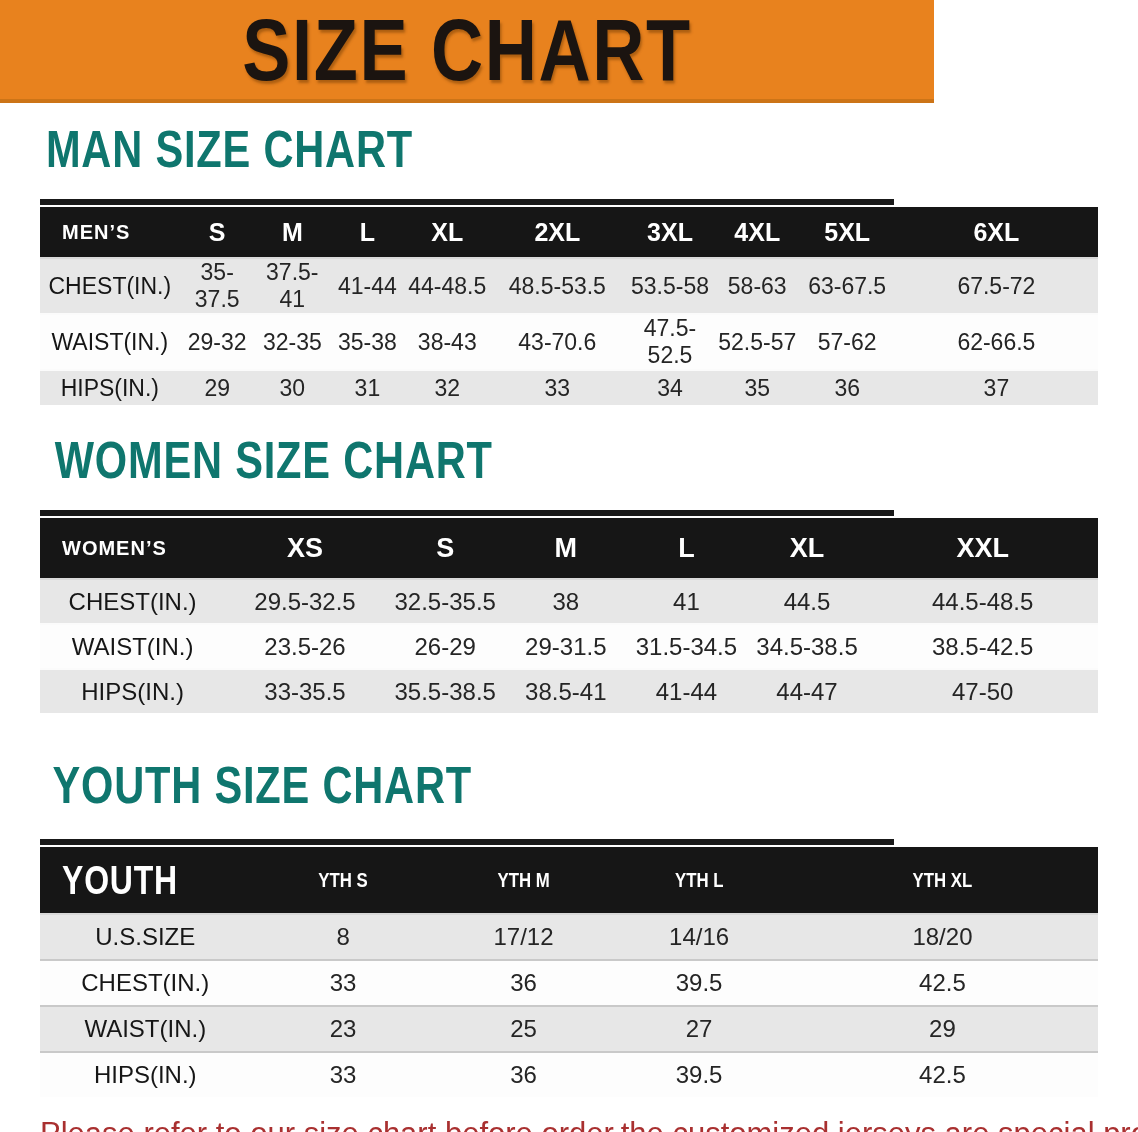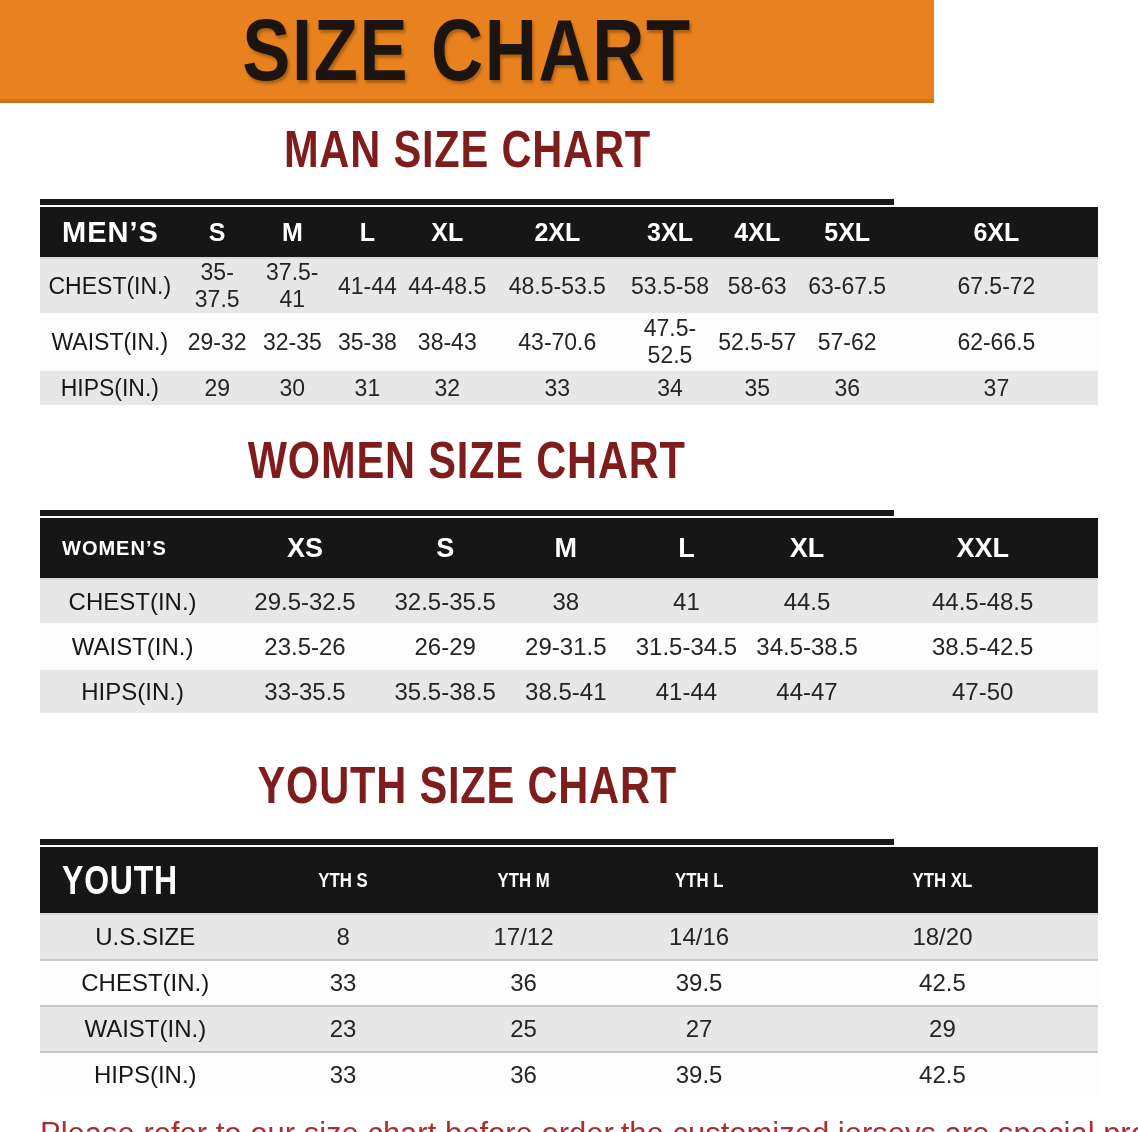--- a/index.html
+++ b/index.html
@@ -29,25 +29,24 @@
     letter-spacing: 2px;
     transform: scaleX(0.82);
     transform-origin: center;
     text-shadow: 2px 3px 3px rgba(100, 50, 0, 0.45);
     white-space: nowrap;
     line-height: 1;
   }
 
   
   .section-heading {
-    text-align: center;
     margin: 0;
     line-height: 56px;
     font-weight: bold;
-    color: #7f1d1d;
+    color: #0f766e;
   }
   .section-heading .cond {
     display: inline-block;
     font-size: 52px;
     transform: scaleX(0.8);
     transform-origin: center;
     letter-spacing: 1px;
     white-space: nowrap;
   }
   .h-men   { margin-top: 18px; margin-bottom: 12px; }
@@ -82,21 +81,21 @@
   table.sizetable tbody td {
     text-align: center;
     color: #252525;
     padding: 0;
     background: #fdfdfd;
   }
   table.sizetable tbody tr.shade td { background: #e7e7e7; }
   table.sizetable tbody td.rowlabel { color: #161616; }
 
   table.men   thead th { height: 50px; font-size: 25px; }
-  table.men   thead th.corner { font-size: 29px; }
+  table.men   thead th.corner { font-size: 20px; }
   table.men   tbody td { height: 34px; font-size: 23px; border-top: 2px solid #fbfbfb; }
 
   table.women thead th { height: 60px; font-size: 27px; }
   table.women thead th.corner { font-size: 20px; }
   table.women tbody td { height: 43px; font-size: 24px; border-top: 2px solid #fbfbfb; }
 
   table.youth thead th { height: 66px; font-size: 21px; }
   table.youth thead th.corner { font-size: 40px; }
   table.youth tbody td { height: 44px; font-size: 24px; border-top: 2px solid #c9c9c9; }
   table.youth thead .hspan { display: inline-block; transform: scaleX(0.8); transform-origin: center; white-space: nowrap; }

